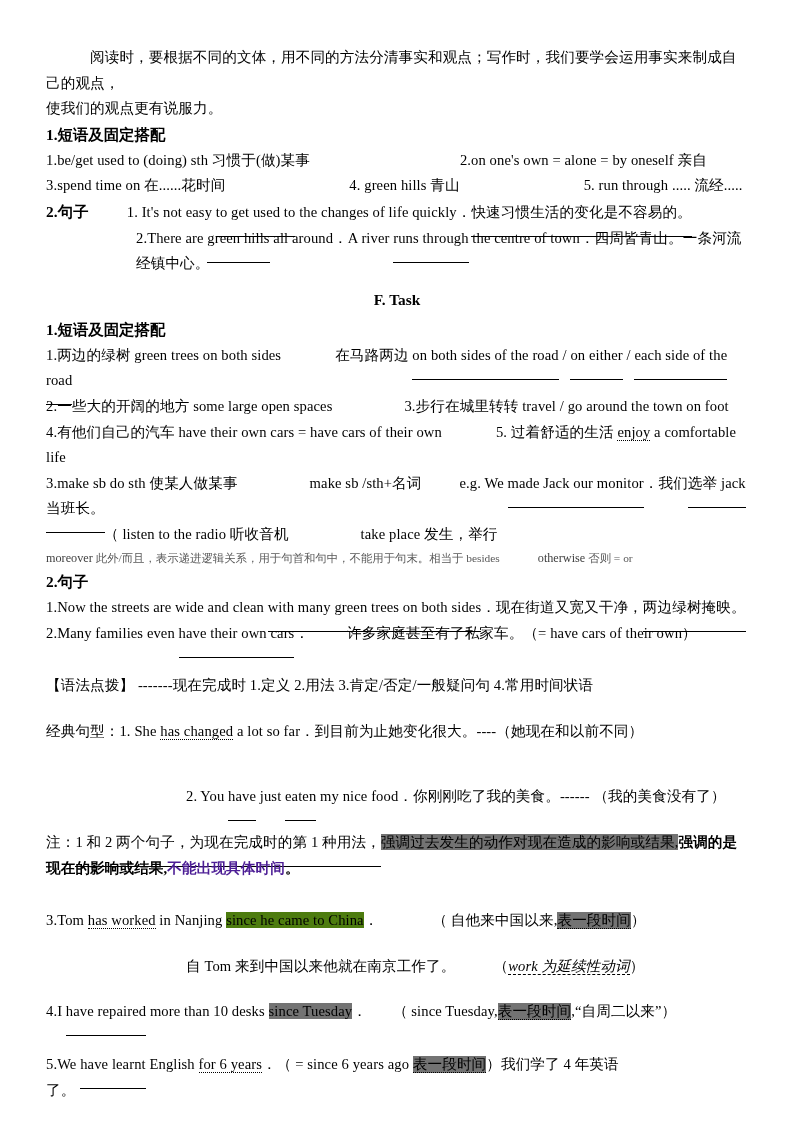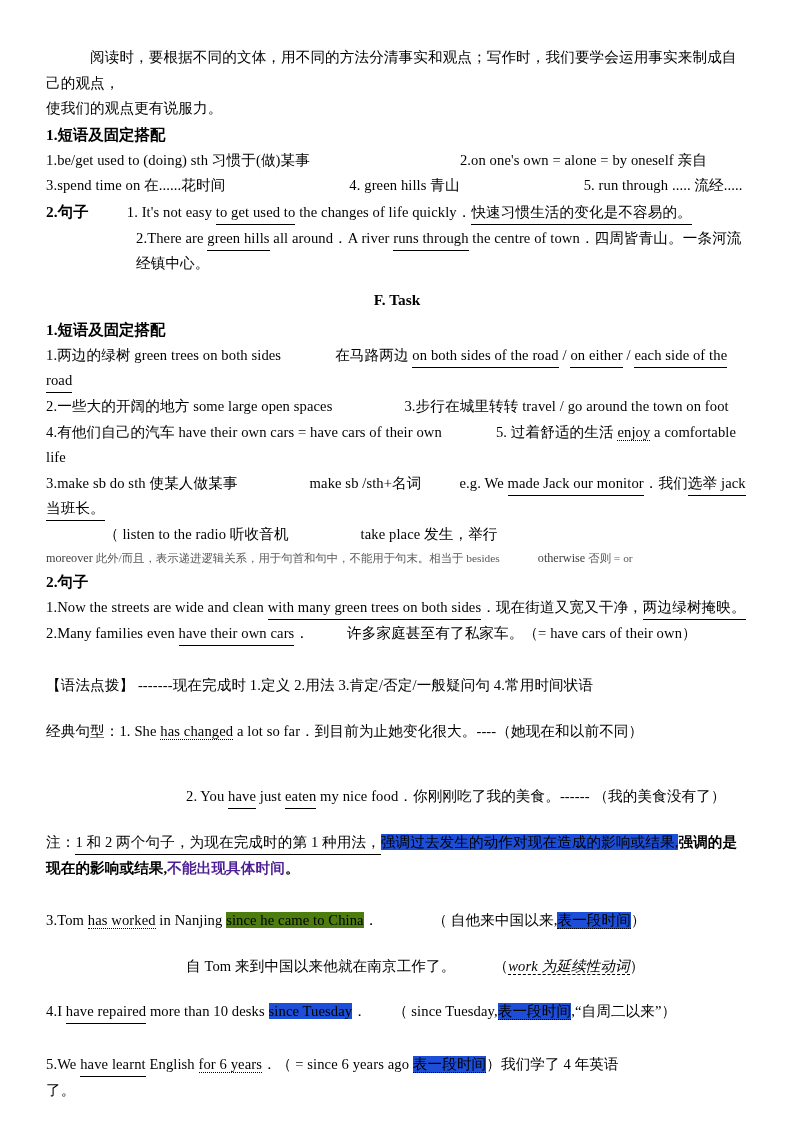--- a/index.html
+++ b/index.html
@@ -49,30 +49,30 @@
     line-height: 26px;
     margin: 0;
   }
 
   
   .gap-sm { height: 10px; }
   .gap-md { height: 20px; }
   .gap-lg { height: 27px; }
   .u-thick {
     border-bottom: 1.6px solid #000;
-    padding-bottom: 4px;
+    padding-bottom: 16px;
   }
   .u-dot {
     border-bottom: 1.3px dotted #000;
   }
   .u-dash {
     border-bottom: 1.4px dashed #000;
   }
   .hl-cyan { background-color: #4d7c0f; }
-  .hl-gray { background-color: #1d4ed8; }
+  .hl-gray { background-color: #737373; }
   .red { color: #4c1d95; }
   .ital { font-style: italic; }
 
   
   .small-gray {
     font-size: 12.2px;
     line-height: 21.6px;
     color: #595959;
     margin: 0;
   }

